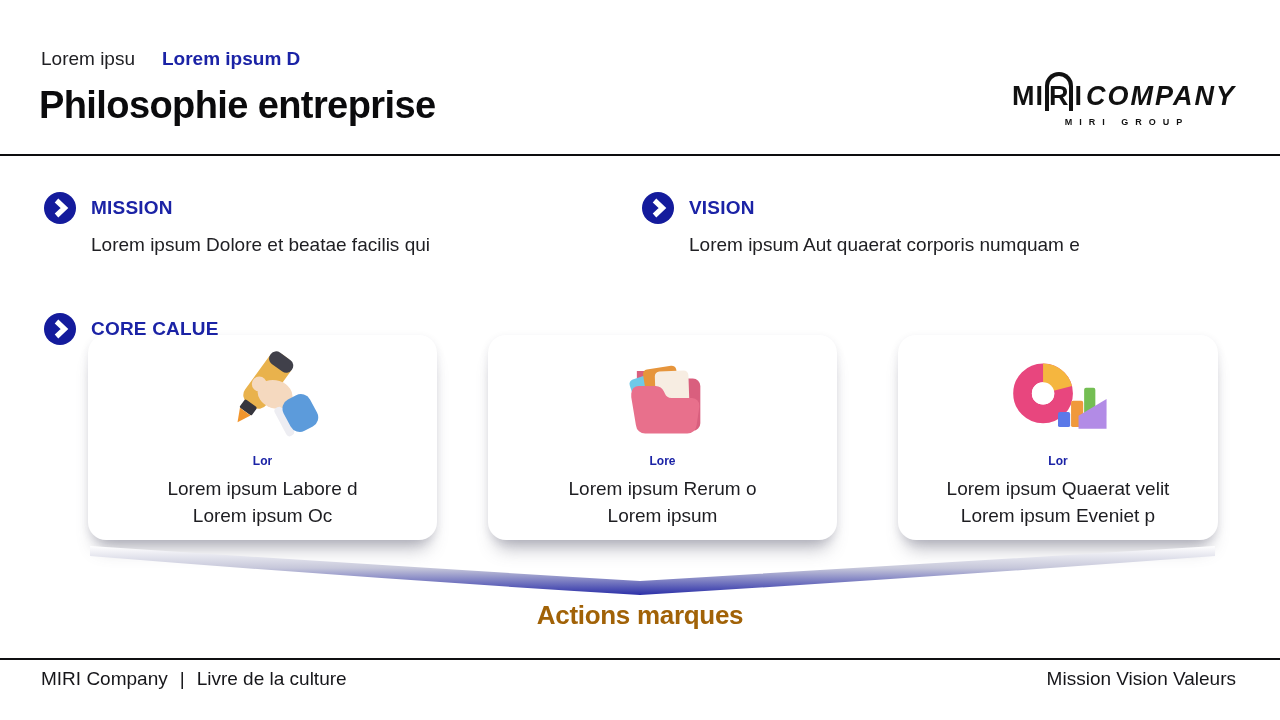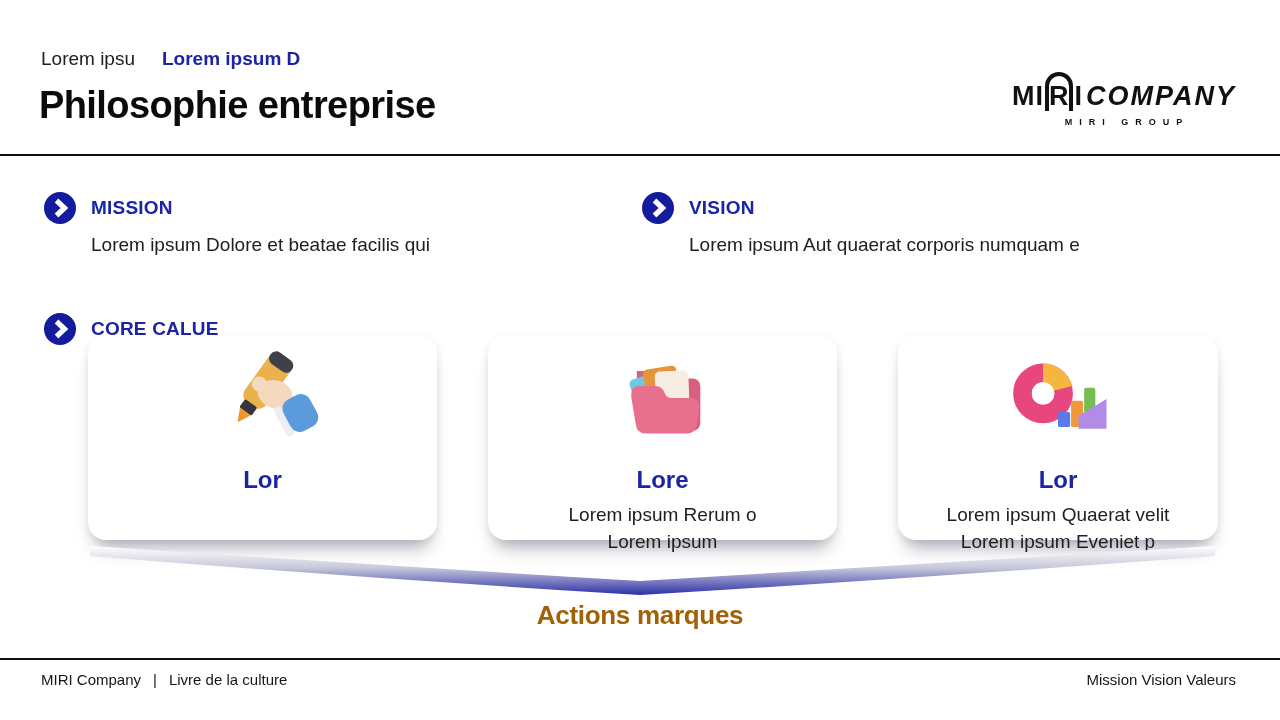--- a/index.html
+++ b/index.html
@@ -34,32 +34,32 @@
   #vision{left:642px;top:192px;}
   #core{left:44px;top:290px;margin-top:23px;}
 
   
   .card{position:absolute;top:335px;height:205px;background:#fff;border-radius:18px;text-align:center;
         box-shadow:0 3px 8px rgba(40,40,70,.10),0 16px 18px -8px rgba(95,95,115,.45);}
   .card1{left:88px;width:349px;}
   .card2{left:488px;width:349px;}
   .card3{left:898px;width:320px;}
   .card-icon{height:104px;margin-top:12px;display:flex;align-items:center;justify-content:center;}
-  .card-title{font-size:24px;font-weight:bold;color:#1B23A6;margin-top:15px;}
+  .card-title{font-size:12px;font-weight:bold;color:#1B23A6;margin-top:3px;}
   .card-text{font-size:19px;line-height:27px;color:#1d1d21;margin-top:7px;}
 
   .funnel{position:absolute;left:0;top:540px;width:1280px;height:60px;display:block;}
 
   .funnel-label{position:absolute;left:0;top:600px;width:1280px;text-align:center;
                 font-size:26px;font-weight:800;color:#a16207;letter-spacing:-0.3px;}
 
   
   .footer{position:absolute;left:0;top:658px;width:1280px;height:62px;box-sizing:border-box;
           border-top:2px solid #101012;display:flex;justify-content:space-between;align-items:center;
-          padding:0 44px 22px 41px;font-size:15px;color:#16161a;}
+          padding:0 44px 22px 41px;font-size:19px;color:#16161a;}
   .footer-left{display:flex;gap:12px;align-items:center;}
 </style>
 </head>
 <body>
 
 <div class="breadcrumb">
   <span class="plain">Lorem ipsu</span>
   <span class="hl">Lorem ipsum D</span>
 </div>
 <div class="page-title">Philosophie entreprise</div>
@@ -119,20 +119,24 @@
       </g>
       <ellipse cx="73" cy="45" rx="19" ry="15" fill="#F5D9BF" transform="rotate(18 73 45)"></ellipse>
       <circle cx="56" cy="34" r="8" fill="#F5D9BF"></circle>
       <g transform="rotate(-28 96 66)">
         <rect x="76" y="50" width="9" height="34" rx="4" fill="#EDEDF2"></rect>
         <rect x="84" y="48" width="32" height="38" rx="11" fill="#5C9BDB"></rect>
       </g>
     </svg>
   </div>
   <div class="card-title">Lor</div>
+  <div class="card-text">
+    <div>Lorem ipsum Labore d</div>
+    <div>Lorem ipsum Oc</div>
+  </div>
 </div>
 
 <div class="card card2">
   <div class="card-icon">
     <svg width="112" height="96" viewBox="0 0 120 100">
       <path d="M32 20 h22 l8 8 h30 a8 8 0 0 1 8 8 v40 a8 8 0 0 1 -8 8 H40 a8 8 0 0 1 -8 -8 Z" fill="#D95F7E"></path>
       <rect x="30" y="24" width="34" height="52" rx="5" fill="#6EC9E8" transform="rotate(-18 47 50)"></rect>
       <rect x="42" y="16" width="36" height="56" rx="5" fill="#E6953C" transform="rotate(-9 60 44)"></rect>
       <rect x="52" y="20" width="36" height="54" rx="5" fill="#F7EDE2" transform="rotate(-2 70 47)"></rect>
       <path d="M26 44 a8 8 0 0 1 8 -8 h18 a10 10 0 0 1 9 6 l1 2 a8 8 0 0 0 7 5 h22 a8 8 0 0 1 8 9 l-3 20 a10 10 0 0 1 -10 9 H41 a10 10 0 0 1 -10 -9 l-5 -30 z" fill="#E8708C"></path>

